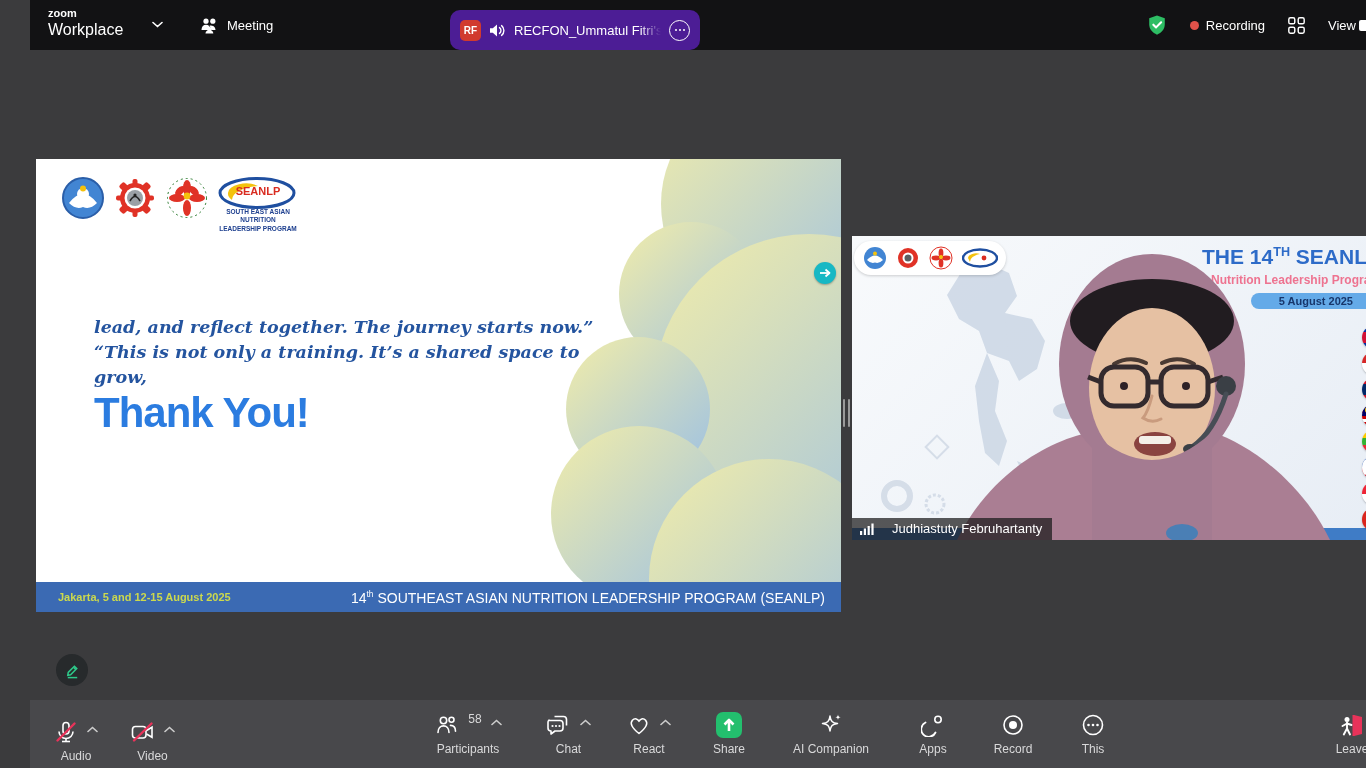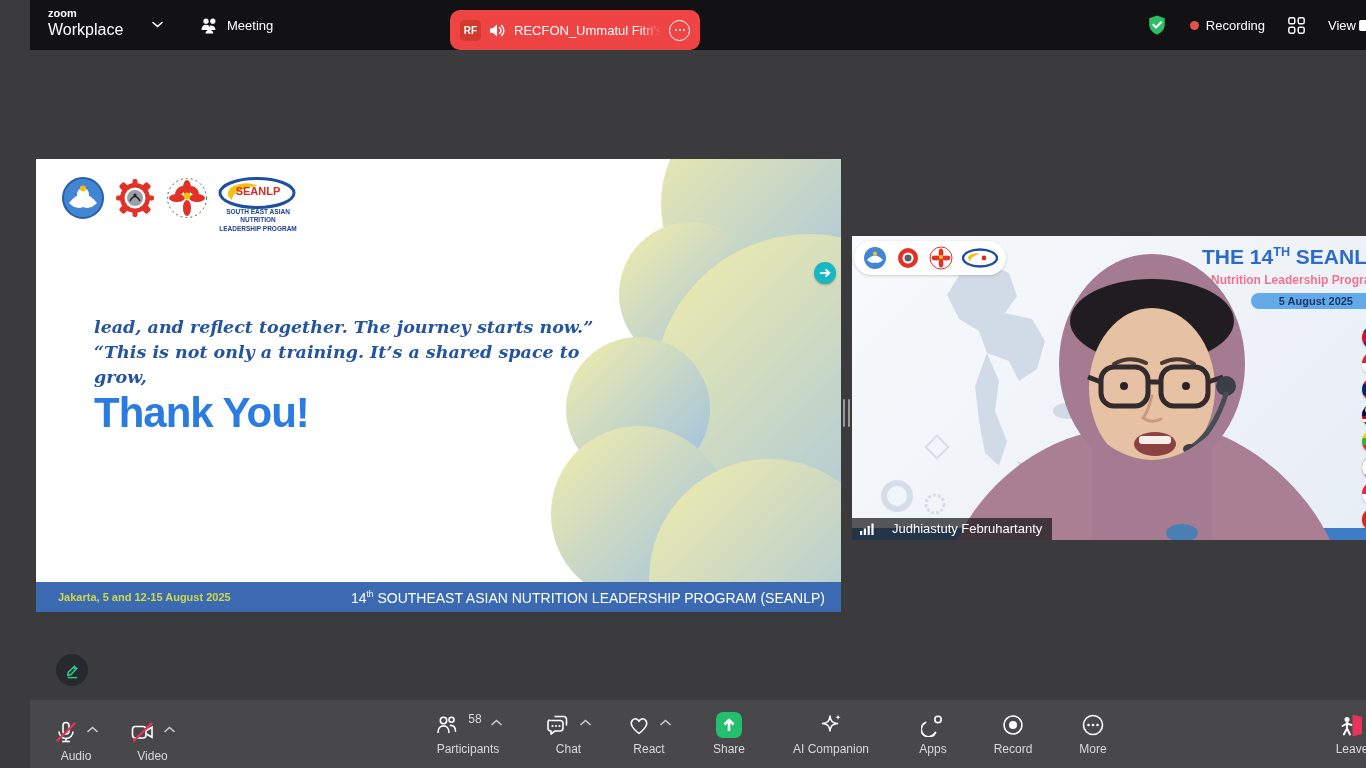--- a/index.html
+++ b/index.html
@@ -6,21 +6,21 @@
   #app{position:relative;width:1366px;height:768px;overflow:hidden;background:#3b3b3d;margin-left:30px;}
   svg{display:block;}
 
   
   #topbar{position:absolute;left:0;top:0;width:1366px;height:50px;background:#121214;}
   .brand{position:absolute;left:18px;top:8px;color:#fff;line-height:1;}
   .brand .z{font-size:11px;font-weight:bold;}
   .brand .w{font-size:16px;margin-top:3px;}
   .brand-chev{position:absolute;left:122px;top:21px;}
   .meeting-tab{position:absolute;left:170px;top:12px;height:26px;display:flex;align-items:center;gap:8px;color:#fff;font-size:13px;}
-  .share-tab{position:absolute;left:420px;top:10px;width:250px;height:40px;background:#ef4444;border-radius:10px;display:flex;align-items:center;gap:8px;padding:0 10px;box-sizing:border-box;}
+  .share-tab{position:absolute;left:420px;top:10px;width:250px;height:40px;background:#4c1d95;border-radius:10px;display:flex;align-items:center;gap:8px;padding:0 10px;box-sizing:border-box;}
   .rf-badge{width:21px;height:21px;border-radius:5px;background:#d13a2e;color:#fff;font-size:10px;font-weight:bold;display:flex;align-items:center;justify-content:center;flex:none;}
   .tab-title{color:#fff;font-size:13px;white-space:nowrap;overflow:hidden;max-width:152px;-webkit-mask-image:linear-gradient(90deg,#000 86%,transparent);mask-image:linear-gradient(90deg,#000 86%,transparent);}
   .more-circle{margin-left:auto;width:19px;height:19px;border:1.5px solid #fff;border-radius:50%;display:flex;align-items:center;justify-content:center;gap:2px;flex:none;}
   .dot2{width:2px;height:2px;border-radius:50%;background:#fff;}
   .tr-cluster{position:absolute;right:18px;top:0;height:50px;display:flex;align-items:center;gap:22px;color:#fff;font-size:13px;}
   .rec{display:flex;align-items:center;gap:7px;}
   .rec-dot{width:9px;height:9px;border-radius:50%;background:#e0524a;}
   .view{display:flex;align-items:center;gap:2px;}
 
   
@@ -497,21 +497,21 @@
         <div class="irow">
           <svg width="24" height="24" viewBox="0 0 24 24">
               <circle cx="12" cy="12" r="9.5" fill="none" stroke="#fff" stroke-width="1.6"></circle>
               <g fill="#fff">
                 <circle cx="7.5" cy="12" r="1.3"></circle>
                 <circle cx="12" cy="12" r="1.3"></circle>
                 <circle cx="16.5" cy="12" r="1.3"></circle>
               </g>
             </svg>
         </div>
-        <div class="lbl">More</div>
+        <div class="lbl">This</div>
       </div>
     </div>
 
     <div class="tb-right">
       <div class="tbtn">
         <div class="irow">
           <svg width="26" height="25" viewBox="0 0 26 25">
               <polygon points="15,2 23,4 23,21 15,23" fill="#e8335a"></polygon>
               <rect x="13.5" y="2" width="2" height="21" fill="#e8335a"></rect>
               <circle cx="8" cy="6.5" r="2.5" fill="#fff"></circle>

